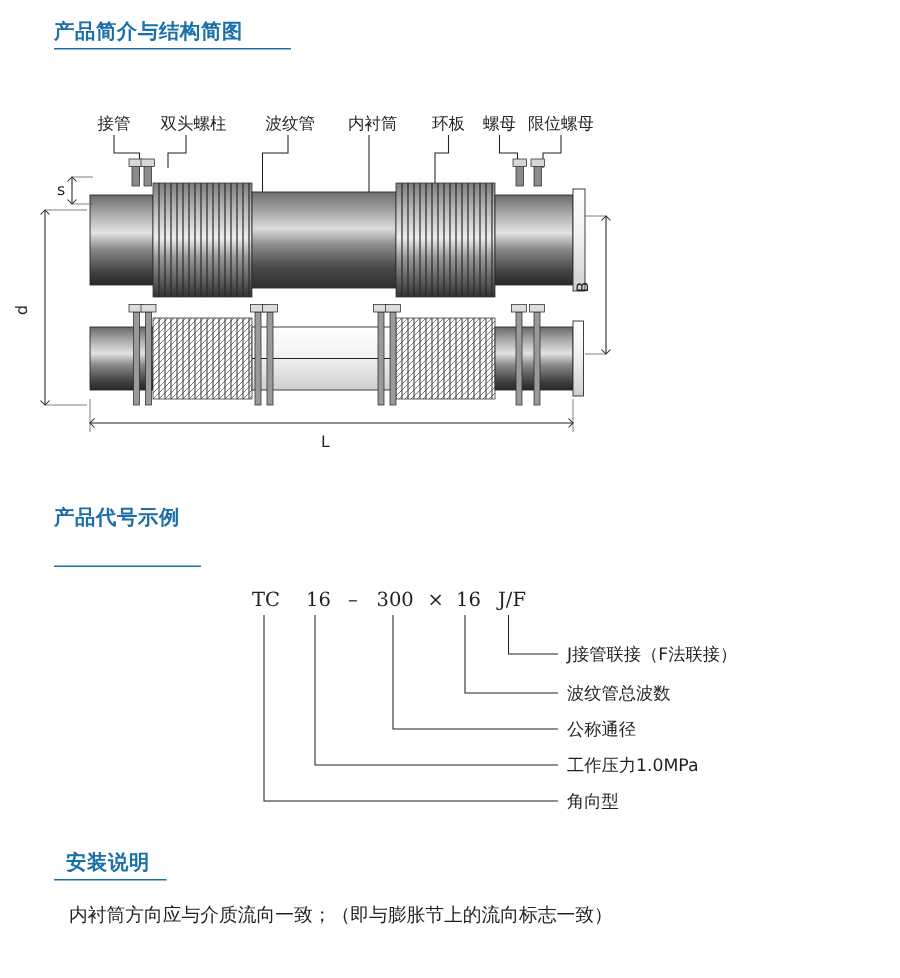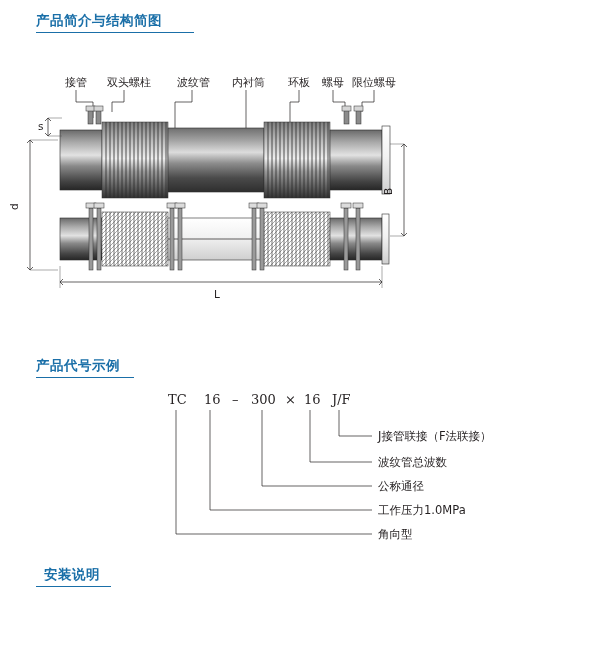--- a/index.html
+++ b/index.html
@@ -29,21 +29,21 @@
     letter-spacing: 0.5px;
     white-space: nowrap;
   }
   .heading-rule {
     position: absolute;
     height: 1px;
     background: #1a6fa8;
   }
   #title1 { left: 36px; top: 12px; }
   #rule1  { left: 36px; top: 32px; width: 158px; }
-  #title2 { left: 36px; top: 357px; }
+  #title2 { left: 36px; top: 336px; }
   #rule2  { left: 36px; top: 377px; width: 98px; }
   #title3 { left: 44px; top: 566px; }
   #rule3  { left: 36px; top: 586px; width: 75px; }
 
   
   .diagram {
     position: absolute;
     left: 0;
     top: 40px;
     width: 600px;
@@ -382,15 +382,16 @@
         <text class="lbl-code-cn" x="342" y="132">工作压力1.0MPa</text>
         <text class="lbl-code-cn" x="342" y="156">角向型</text>
       </g>
     </svg>
   </div>
 
   <div class="section-title" id="title3">安装说明</div>
   <div class="heading-rule" id="rule3"></div>
 
   <div class="install-text">
+    <div>内衬筒方向应与介质流向一致；（即与膨胀节上的流向标志一致）</div>
   </div>
 
 </div>
 
 </body></html>

